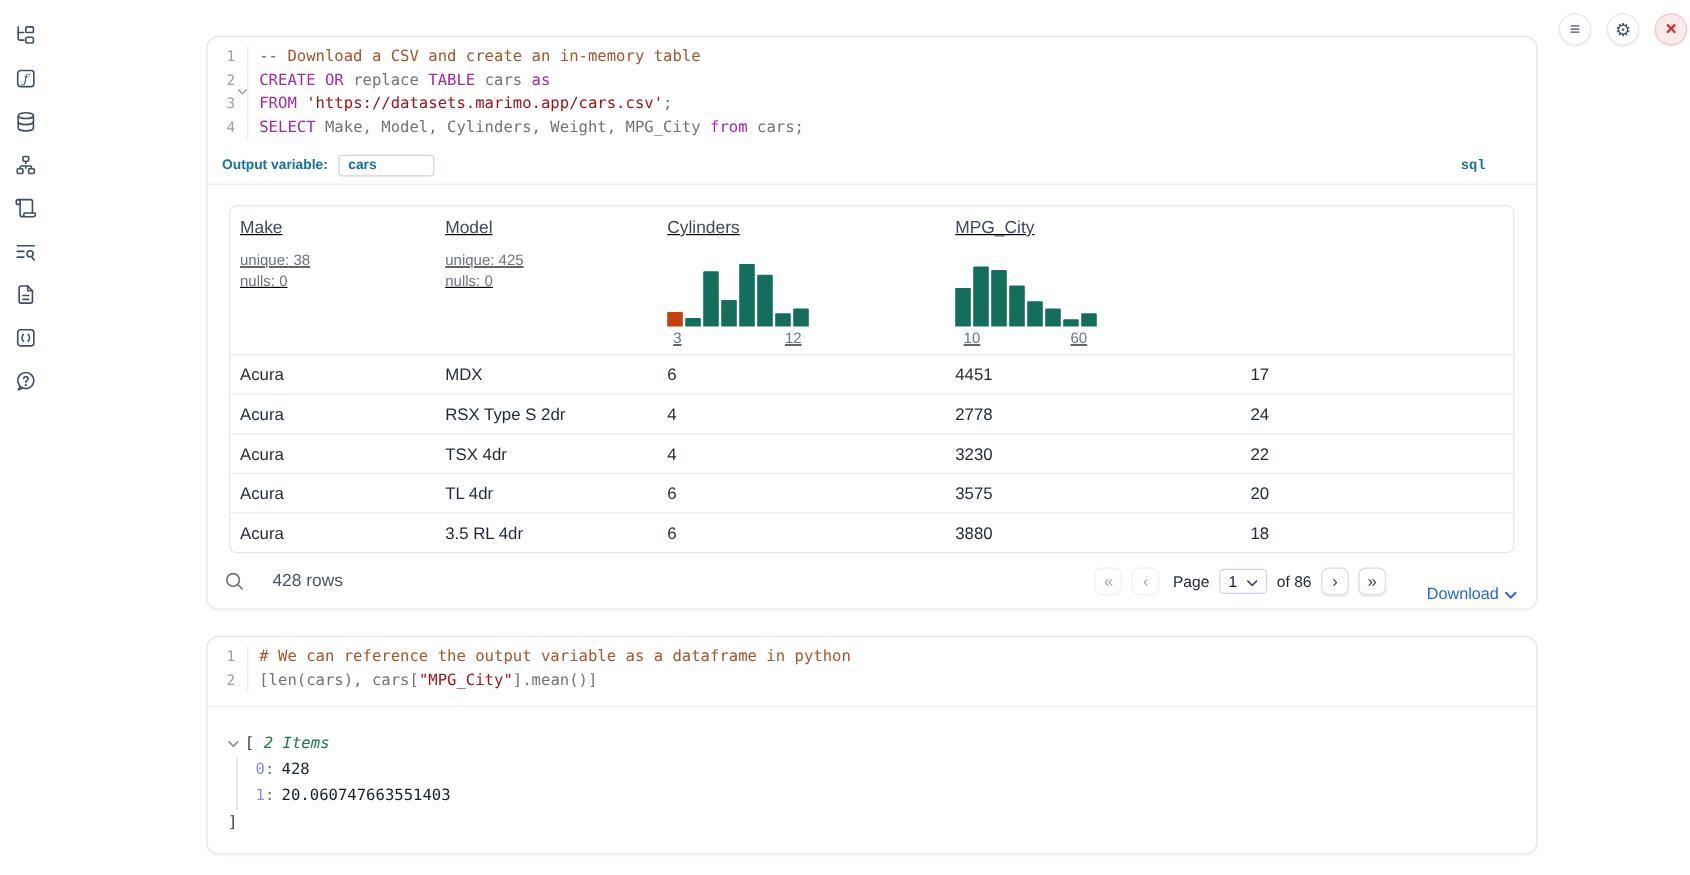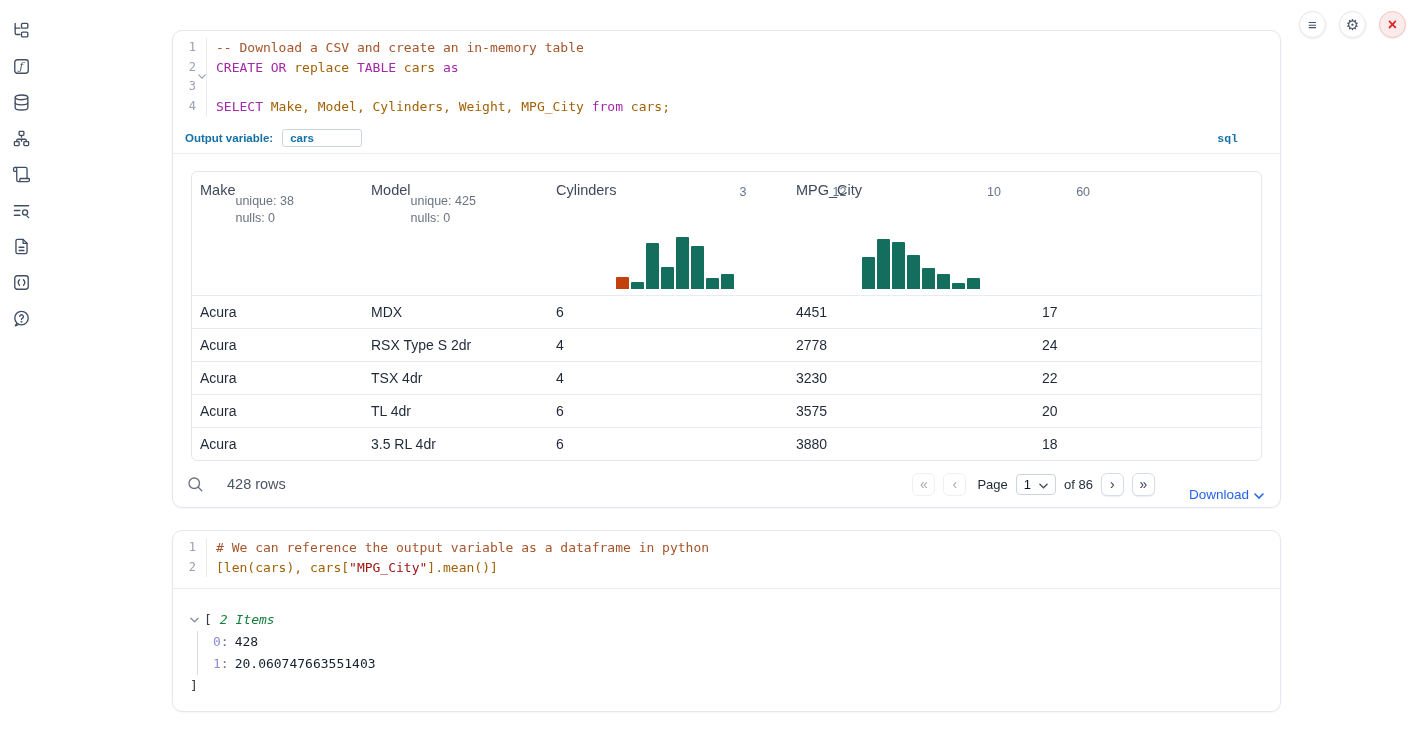--- a/index.html
+++ b/index.html
@@ -26,35 +26,35 @@
   .cell.py  { top:530px; height:182px; }
 
   
   .code-area { padding:7px 0 5px 0; font-family:"DejaVu Sans Mono", monospace; font-size:13px; line-height:19.7px; }
   .code-line { display:flex; }
   .ln-box { flex:0 0 34px; position:relative; display:flex; align-items:center;
     border-right:1px solid #e7eaee; color:#98a1b0; font-size:12px; }
   .ln-num { margin-left:auto; padding-right:10px; }
   .fold-ch { position:absolute; right:0px; top:8px; color:#9aa3b0; }
   .code-text { padding-left:9px; white-space:pre; color:#1c1c1c; }
-  .tok-kw { color:#a229a8; } .tok-com { color:#a5552b; } .tok-str { color:#a31515; } .tok-pl { color:#a16207;text-align:center; }
+  .tok-kw { color:#a229a8; } .tok-com { color:#a5552b; } .tok-str { color:#a31515; } .tok-pl { color:#737373;text-align:center; }
 
   
   .outvar-row { height:30px; margin-top:2px; display:flex; align-items:center; padding:0 12px;
     border-bottom:1px solid #e9edf2; }
   .outvar-label { font-size:11.5px; font-weight:bold; color:#1570a6; }
   .outvar-input { margin-left:9px; width:80px; height:18px; border:1px solid #cbd5e1; border-radius:3px;
     font-family:"Liberation Sans",sans-serif; font-size:11.5px; font-weight:bold; color:#1570a6; padding:0 7px; outline:none; }
   .sql-badge { margin-left:auto; margin-right:30px; font-size:11.5px; font-weight:bold; color:#1570a6; cursor:pointer;font-family:Liberation Mono, monospace; }
 
   
   .table-box { margin:17px 18px 0 18px; border:1px solid #e3e8ee; border-radius:6px; overflow:hidden; }
   .thead, .trow { display:grid; grid-template-columns:171px 185px 240px 246px 1fr; }
   .thead { height:123px; }
-  .th { padding:10px 8px 6px 8px; display:flex; flex-direction:row; cursor:pointer; }
+  .th { padding:10px 8px 6px 8px; display:flex; flex-direction:column; cursor:pointer;text-decoration:underline; }
   .th-name { font-size:14.5px; color:#3e4a5b; }
   .th-stats { margin-top:11px; font-size:12.5px; color:#6b7280; line-height:17px; }
   .hist { margin-top:auto; display:flex; align-items:flex-end; gap:2px; height:52px; }
   .hist-bar { border-radius:1px 1px 0 0; }
   .hist-cylinders .hist-bar { width:13px; } .hist-weight .hist-bar { width:17px; } .hist-mpg_city .hist-bar { width:13px; }
   .hist-labels { display:flex; justify-content:space-between; font-size:12.5px; color:#64748b; padding-top:3px; }
   .hist-cylinders .hist-labels { width:118px; padding-left:5px; padding-right:6px; }
   .hist-weight .hist-labels { width:131px; padding-left:5px; padding-right:12px; }
   .hist-mpg_city .hist-labels { width:118px; padding-left:7px; padding-right:8px; }
   .trow { height:33px; align-items:center; border-top:1px solid #e7ecf2; font-size:14px; color:#1f2937; cursor:pointer; }
@@ -183,20 +183,21 @@
           <span class="fold-ch"><svg width="8" height="5" viewBox="0 0 10 6" fill="none" stroke="#9aa3b0" stroke-width="1.5" stroke-linecap="round">
               <path d="M1 1l4 4 4-4"></path>
             </svg></span>
         </div>
         <span class="code-text"><span class="tok-kw">CREATE</span><span class="tok-pl"> </span><span class="tok-kw">OR</span><span class="tok-pl"> replace </span><span class="tok-kw">TABLE</span><span class="tok-pl"> cars </span><span class="tok-kw">as</span></span>
       </div>
       <div class="code-line">
         <div class="ln-box">
           <span class="ln-num">3</span>
         </div>
+        <span class="code-text"><span class="tok-kw">FROM</span><span class="tok-pl"> </span><span class="tok-str">'https://datasets.marimo.app/cars.csv'</span><span class="tok-pl">;</span></span>
       </div>
       <div class="code-line">
         <div class="ln-box">
           <span class="ln-num">4</span>
         </div>
         <span class="code-text"><span class="tok-kw">SELECT</span><span class="tok-pl"> Make, Model, Cylinders, Weight, MPG_City </span><span class="tok-kw">from</span><span class="tok-pl"> cars;</span></span>
       </div>
     </div>
 
   <div class="outvar-row">

